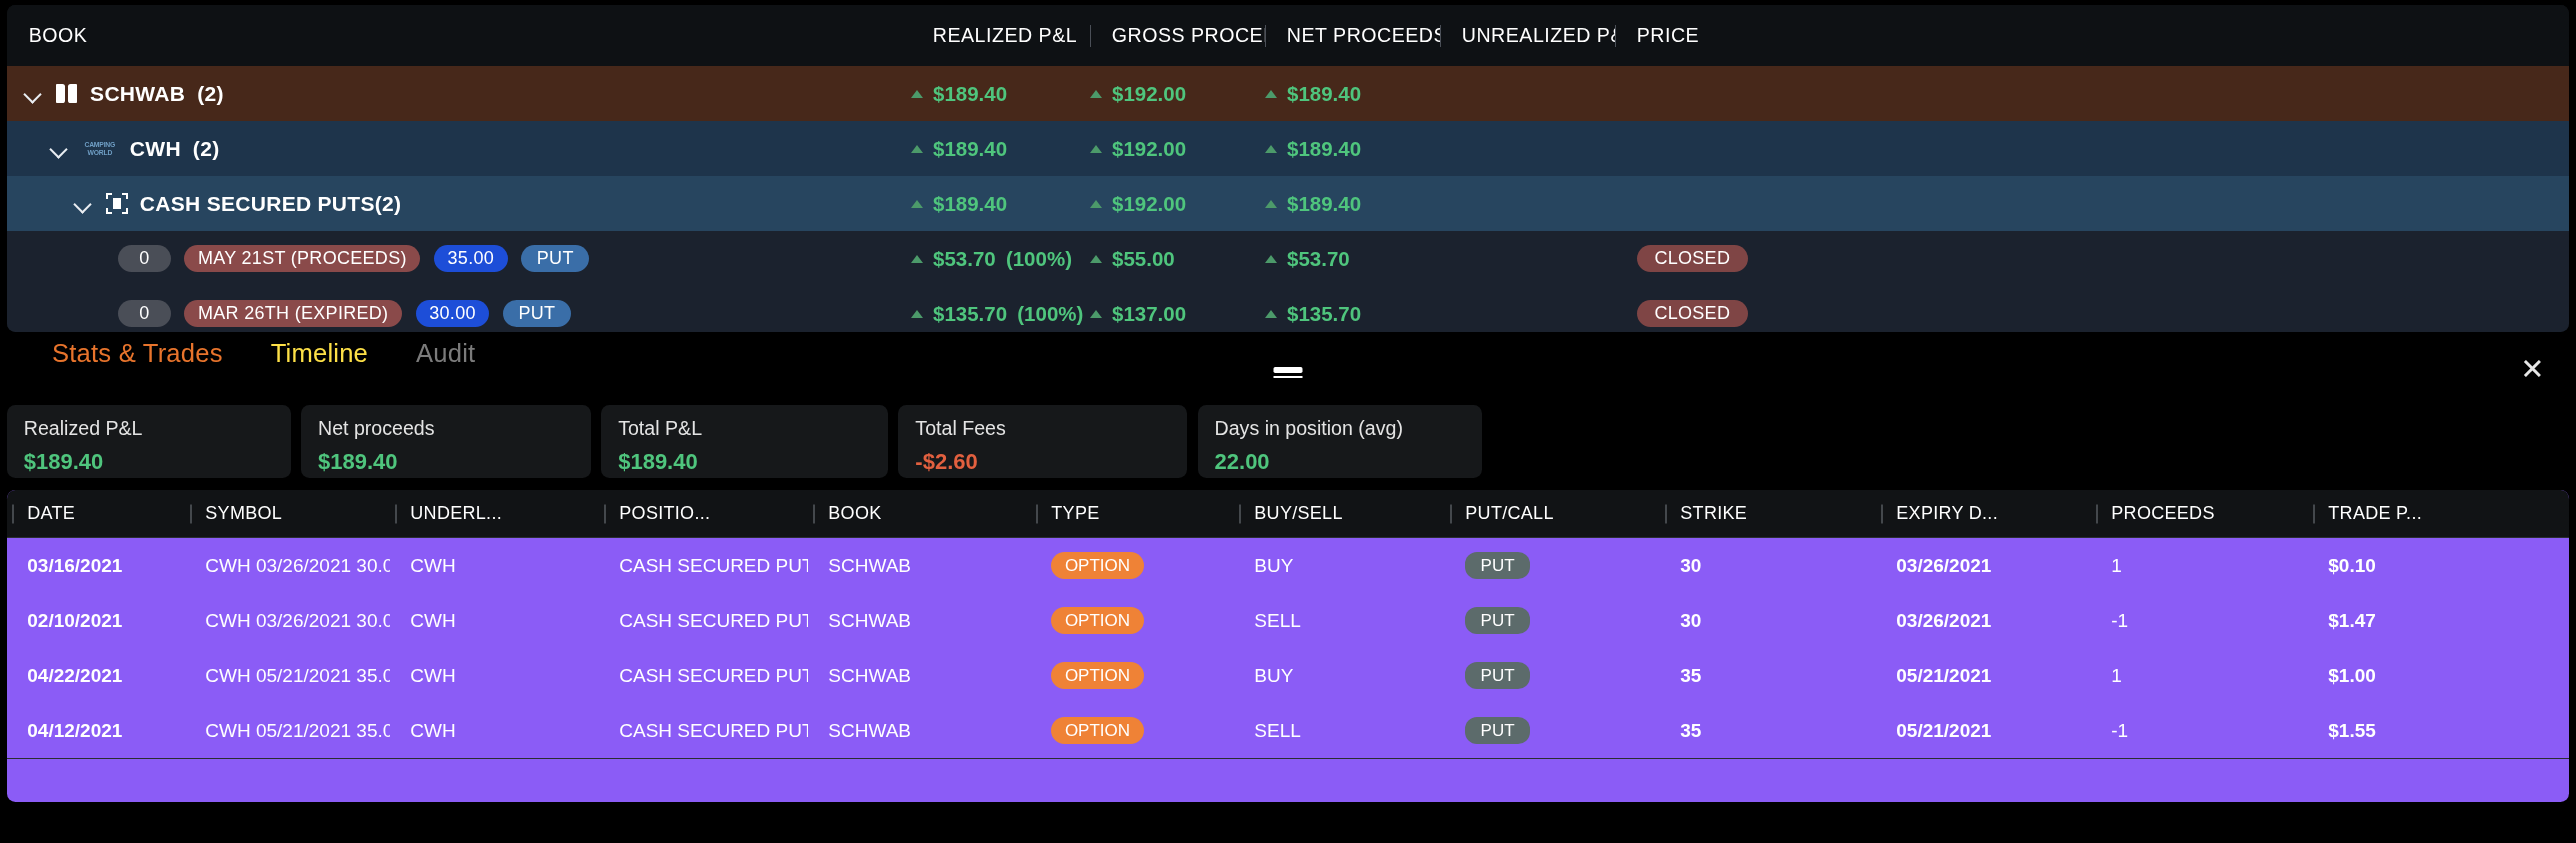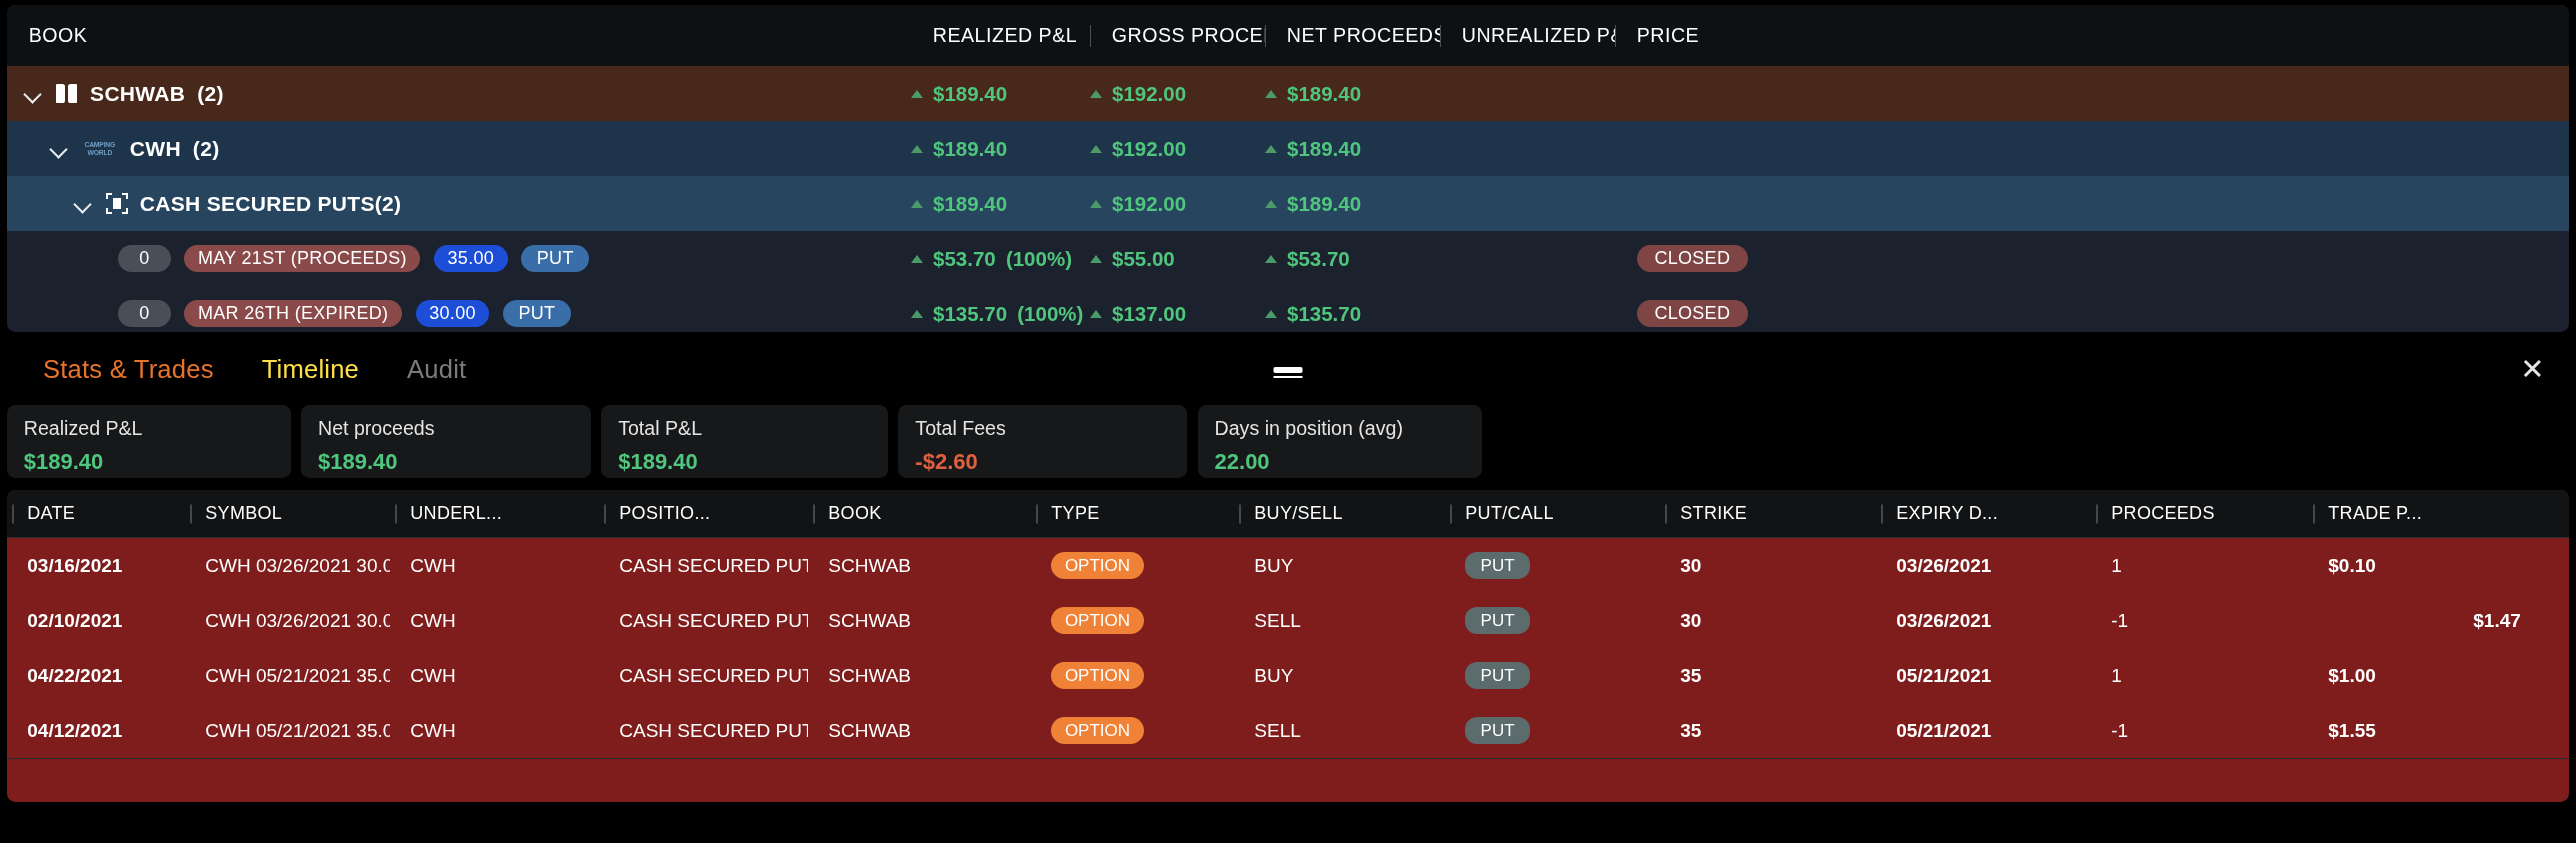--- a/index.html
+++ b/index.html
@@ -158,22 +158,22 @@
   .detail-panel {
     position: absolute;
     left: 0; top: 339px;
     width: 2576px; height: 505px;
     background: #000000;
   }
   .tabs-bar {
     position: relative;
     height: 61px;
     display: flex;
-    align-items: center;
-    padding-left: 19px;
+    align-items: flex-start;
+    padding-left: 28px;
   }
   .tab {
     font-size: 25.6px;
     padding: 0 24px;
     letter-spacing: 0.2px;
     cursor: pointer;
   }
   .tab.active   { color: #e8742c; }
   .tab.normal   { color: #fde047; }
   .tab.muted    { color: #7b7b7b; }
@@ -228,21 +228,21 @@
   }
   .stat-card .val {
     font-size: 22px;
     font-weight: 700;
     white-space: nowrap;
   }
   .val.pos { color: #4fc57d; }
   .val.neg { color: #e2603f; }
 
   .trades-table {
-    background: #7f1d1d;
+    background: #8b5cf6;
     border-radius: 8.5px;
     margin: 0 6.8px;
     overflow: hidden;
   }
   .tt-header {
     display: flex;
     align-items: center;
     height: 48px;
     background: #111315;
     border-bottom: 1.3px solid #2b2e31;
@@ -538,21 +538,21 @@
       <div class="td" style="width:205px;">CWH 03/26/2021 30.00 P</div>
       <div class="td" style="width:209px;">CWH</div>
       <div class="td" style="width:209px;">CASH SECURED PUTS</div>
       <div class="td" style="width:223px;">SCHWAB</div>
       <div class="td" style="width:203px;"><span class="pill-option">OPTION</span></div>
       <div class="td" style="width:211px;">SELL</div>
       <div class="td" style="width:215px;"><span class="pill-putcall">PUT</span></div>
       <div class="td bold" style="width:216px;">30</div>
       <div class="td bold" style="width:215px;">03/26/2021</div>
       <div class="td" style="width:217px;">-1</div>
-      <div class="td bold" style="width:213px;text-align:right;">$1.47</div>
+      <div class="td bold" style="width:213px;">$1.47</div>
     </div>
 
     <div class="tt-row">
       <div class="td bold" style="width:178px;">04/22/2021</div>
       <div class="td" style="width:205px;">CWH 05/21/2021 35.00 P</div>
       <div class="td" style="width:209px;">CWH</div>
       <div class="td" style="width:209px;">CASH SECURED PUTS</div>
       <div class="td" style="width:223px;">SCHWAB</div>
       <div class="td" style="width:203px;"><span class="pill-option">OPTION</span></div>
       <div class="td" style="width:211px;">BUY</div>

